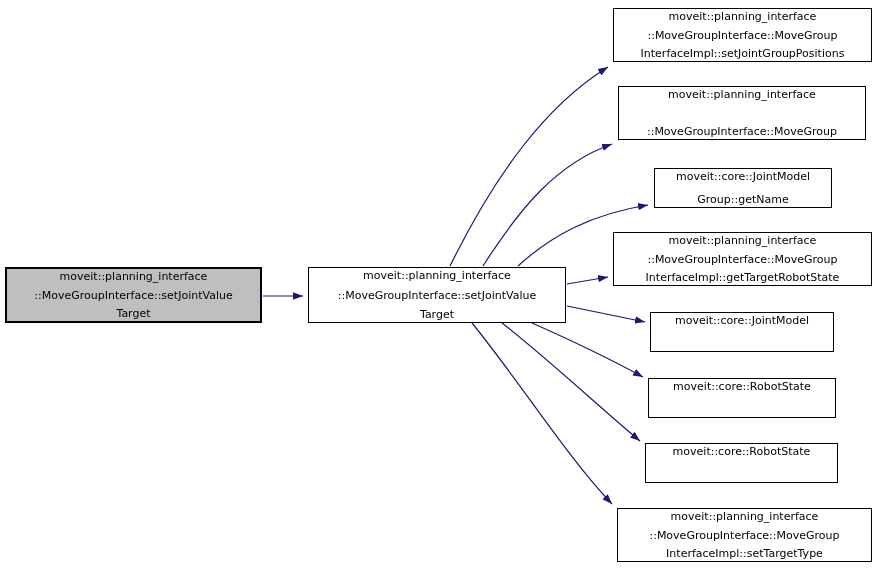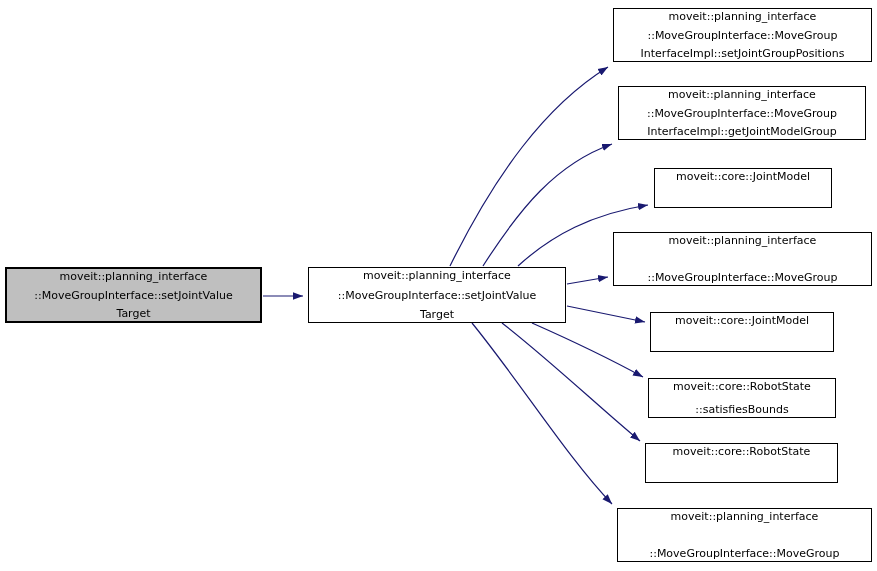--- a/index.html
+++ b/index.html
@@ -81,43 +81,44 @@
 
   <div class="node" style="left:613px; top:8px; width:259px; height:54px;">
     <span>moveit::planning_interface</span>
     <span>::MoveGroupInterface::MoveGroup</span>
     <span>InterfaceImpl::setJointGroupPositions</span>
   </div>
 
   <div class="node" style="left:618px; top:86px; width:248px; height:54px;">
     <span>moveit::planning_interface</span>
     <span>::MoveGroupInterface::MoveGroup</span>
-    <span>InterfaceImpl::getJointModelGroup</span>
   </div>
 
   <div class="node" style="left:654px; top:168px; width:178px; height:40px;">
     <span>moveit::core::JointModel</span>
+    <span>Group::getName</span>
   </div>
 
   <div class="node" style="left:613px; top:232px; width:259px; height:54px;">
     <span>moveit::planning_interface</span>
     <span>::MoveGroupInterface::MoveGroup</span>
+    <span>InterfaceImpl::getTargetRobotState</span>
   </div>
 
   <div class="node" style="left:650px; top:312px; width:184px; height:40px;">
     <span>moveit::core::JointModel</span>
   </div>
 
   <div class="node" style="left:648px; top:378px; width:188px; height:40px;">
     <span>moveit::core::RobotState</span>
-    <span>::satisfiesBounds</span>
   </div>
 
   <div class="node" style="left:645px; top:443px; width:193px; height:40px;">
     <span>moveit::core::RobotState</span>
   </div>
 
   <div class="node" style="left:617px; top:508px; width:255px; height:54px;">
     <span>moveit::planning_interface</span>
     <span>::MoveGroupInterface::MoveGroup</span>
+    <span>InterfaceImpl::setTargetType</span>
   </div>
 
 </div>
 
 </body></html>

